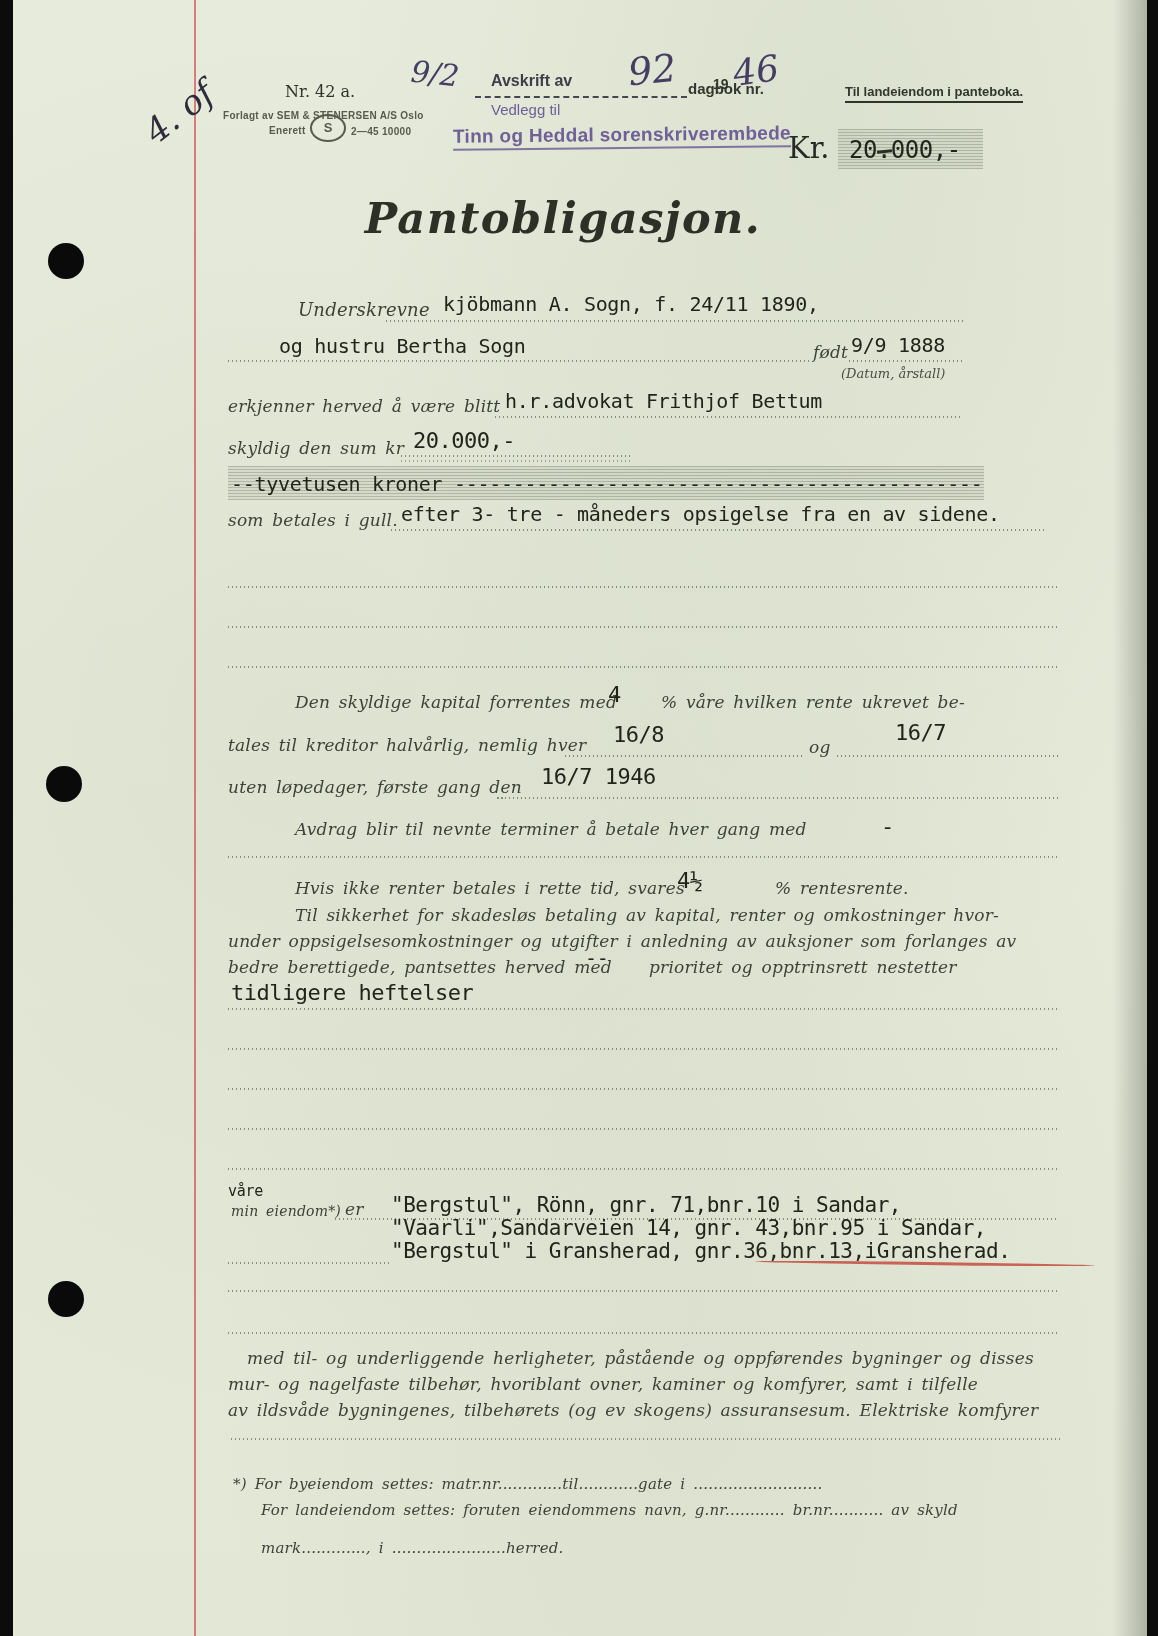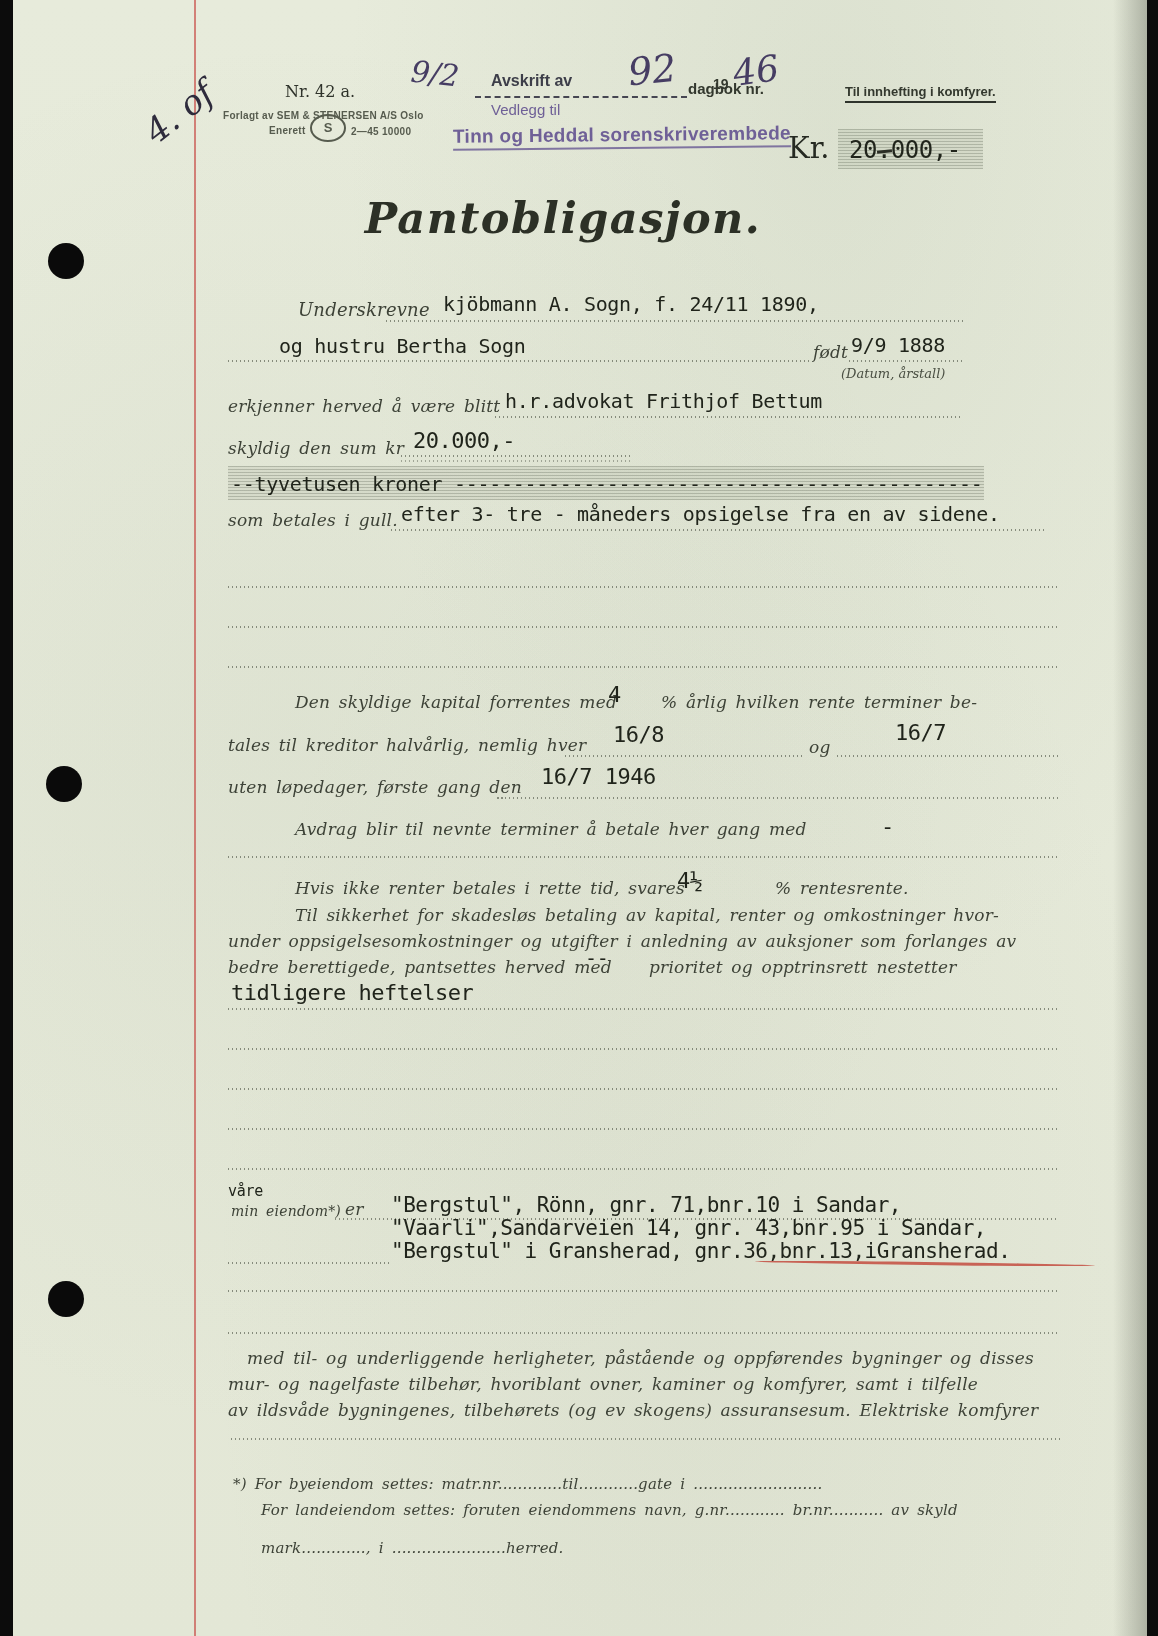--- a/index.html
+++ b/index.html
@@ -65,21 +65,21 @@
   <span class="abs printsans" style="left:700px;top:76px;font-size:14px;">19</span>
   <span class="abs hand" style="left:720px;top:50px;font-size:36px;transform:rotate(-8deg);">46</span>
 
   <span class="abs tiny" style="left:210px;top:110px;">Forlagt av SEM &amp; STENERSEN A/S Oslo</span>
   <span class="abs tiny" style="left:256px;top:125px;">Enerett</span>
   <span class="abs" style="left:297px;top:114px;width:32px;height:24px;border:2px solid #565b4e;border-radius:50%;text-align:center;font-family:'Liberation Sans',sans-serif;font-size:13px;font-weight:bold;color:#565b4e;line-height:24px;">S</span>
   <span class="abs tiny" style="left:338px;top:126px;">2—45 10000</span>
 
   <span class="abs stampp" style="left:440px;top:124px;font-size:19px;transform:rotate(-0.6deg);border-bottom:2px solid rgba(111,96,151,.85);padding-bottom:1px;letter-spacing:.3px;">Tinn og Heddal sorenskriverembede</span>
 
-  <span class="abs printsans" style="left:832px;top:84px;font-size:13px;border-bottom:2px solid #2f342c;padding-bottom:2px;">Til innhefting i komfyrer.</span>
+  <span class="abs printsans" style="left:832px;top:84px;font-size:13px;border-bottom:2px solid #2f342c;padding-bottom:2px;">Til landeiendom i panteboka.</span>
 
   <span class="abs" style="left:775px;top:131px;font-size:29px;color:#262a22;">Kr.</span>
   <div class="abs hatch" style="left:825px;top:129px;width:145px;height:40px;"></div>
   <span class="abs typed-lg" style="left:836px;top:136px;font-size:24px;">20.000,-</span>
   <div class="overstrike" style="left:864px;top:150px;width:15px;height:3px;transform:rotate(-6deg);"></div>
 
   <div class="abs title" style="left:0;top:193px;width:1100px;text-align:center;">Pantobligasjon.</div>
 
   <div class="dot" style="left:373px;top:320px;width:578px;"></div>
   <span class="abs lbl" style="left:285px;top:299px;font-size:18px;">Underskrevne</span>
@@ -108,21 +108,21 @@
   <span class="abs lbl" style="left:215px;top:510px;">som betales i gull.</span>
   <div class="dot" style="left:378px;top:529px;width:655px;"></div>
   <span class="abs typed" style="left:388px;top:502px;">efter 3- tre - måneders opsigelse fra en av sidene.</span>
 
   <div class="dot" style="left:215px;top:586px;width:832px;"></div>
   <div class="dot" style="left:215px;top:626px;width:832px;"></div>
   <div class="dot" style="left:215px;top:666px;width:832px;"></div>
 
   <span class="abs lbl" style="left:282px;top:692px;">Den skyldige kapital forrentes med</span>
   <span class="abs typed-lg" style="left:595px;top:682px;">4</span>
-  <span class="abs lbl" style="left:648px;top:692px;">% årlig hvilken rente terminer be-</span>
+  <span class="abs lbl" style="left:648px;top:692px;">% våre hvilken rente ukrevet be-</span>
 
   <span class="abs lbl" style="left:215px;top:735px;">tales til kreditor halvårlig, nemlig hver</span>
   <div class="dot" style="left:552px;top:755px;width:238px;"></div>
   <span class="abs typed-lg" style="left:600px;top:722px;">16/8</span>
   <span class="abs lbl" style="left:796px;top:737px;">og</span>
   <div class="dot" style="left:824px;top:755px;width:224px;"></div>
   <span class="abs typed-lg" style="left:882px;top:720px;">16/7</span>
 
   <span class="abs lbl" style="left:215px;top:777px;">uten løpedager, første gang den</span>
   <div class="dot" style="left:484px;top:797px;width:564px;"></div>

